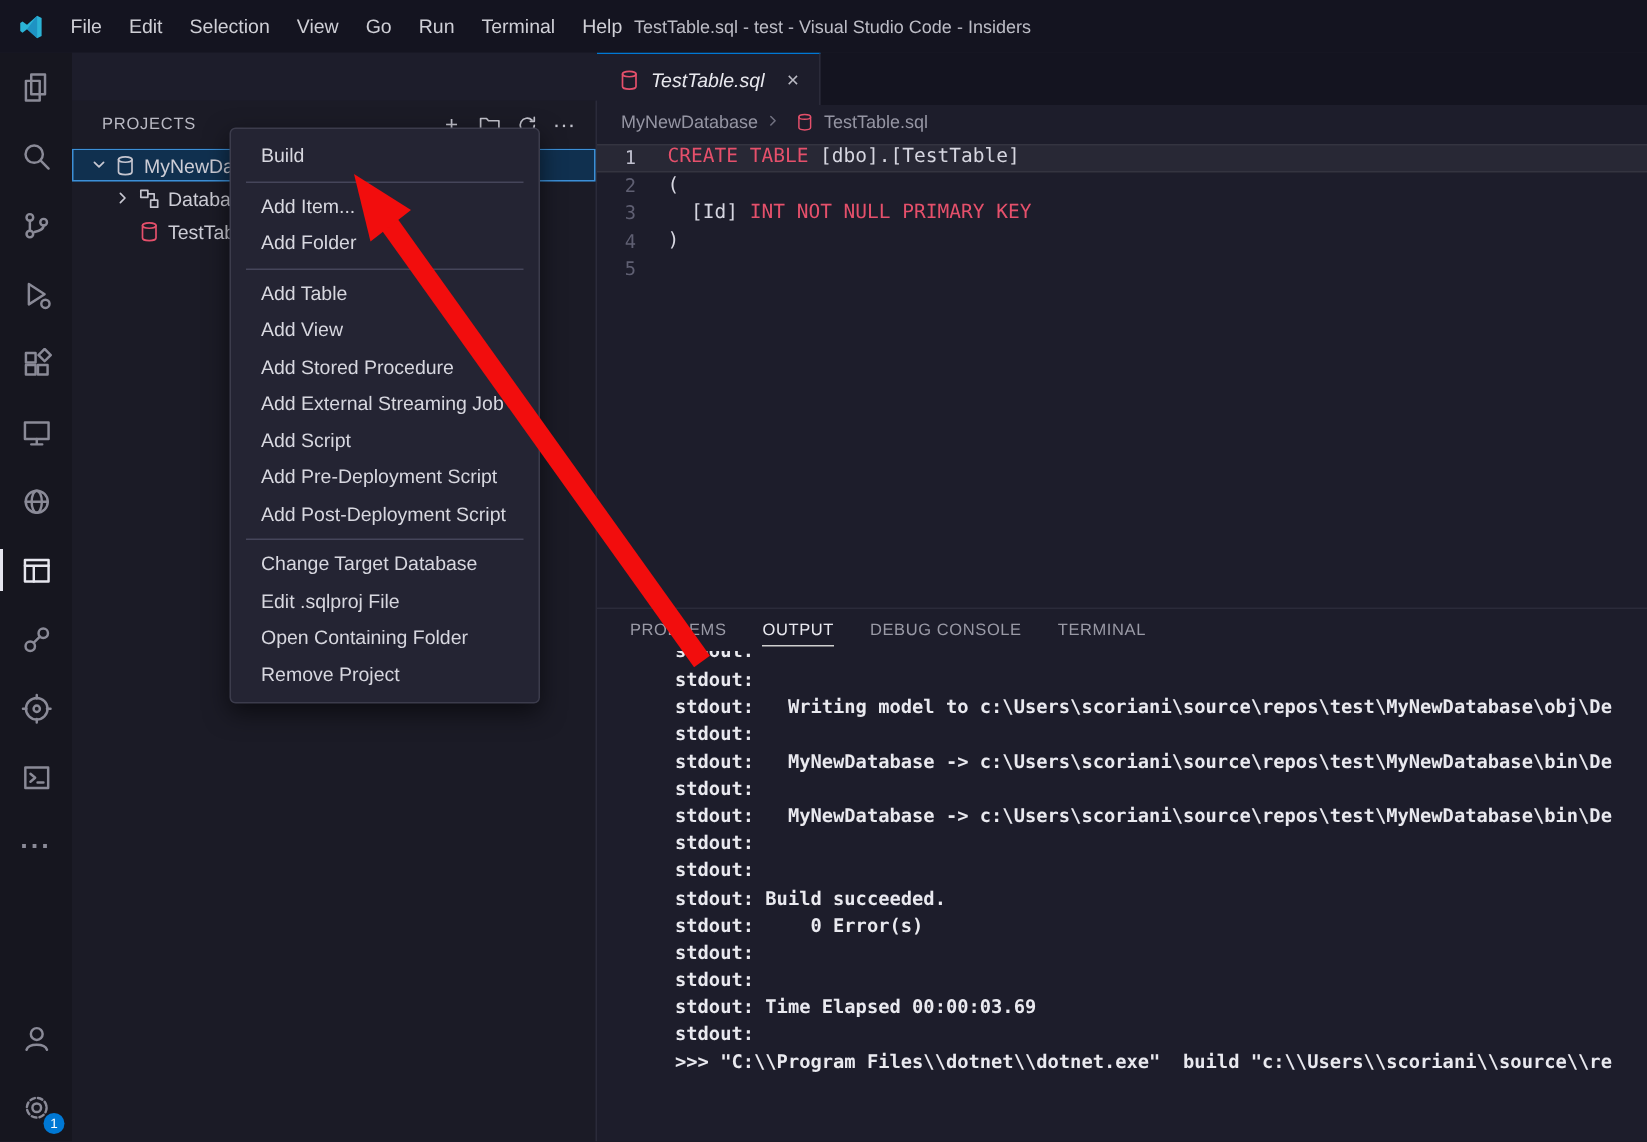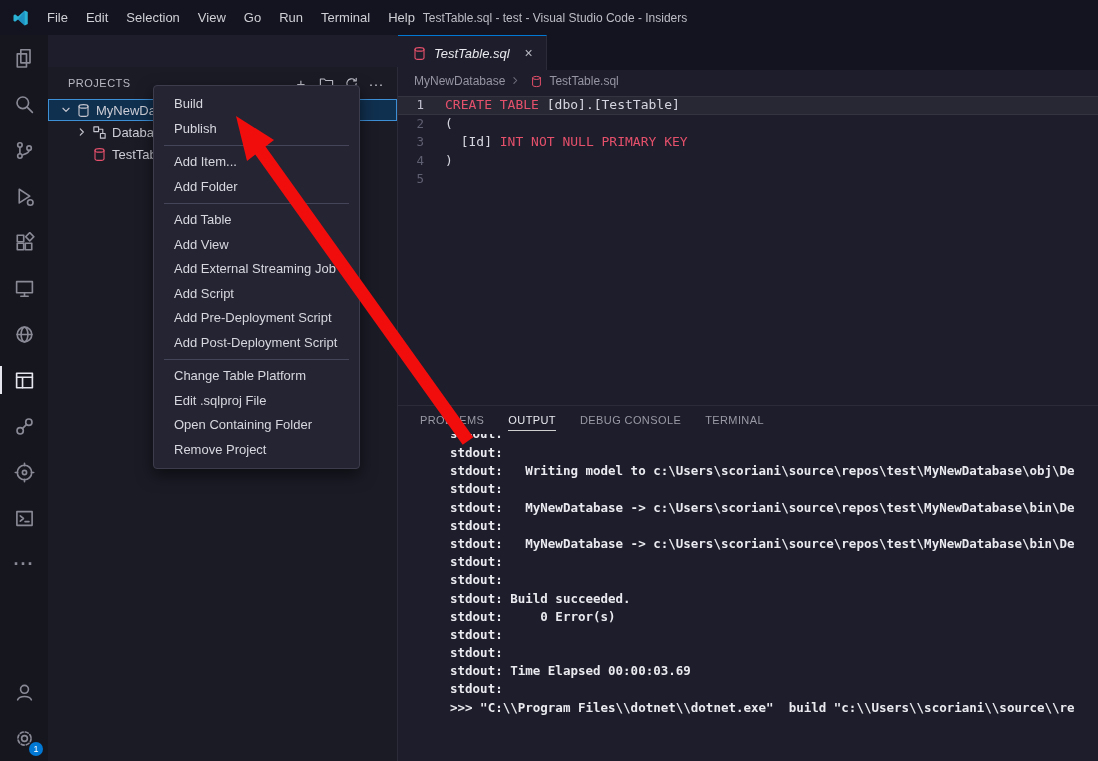--- a/index.html
+++ b/index.html
@@ -332,33 +332,33 @@
           <div class="out-line">stdout:</div>
           <div class="out-line">stdout: Time Elapsed 00:00:03.69</div>
           <div class="out-line">stdout:</div>
           <div class="out-line">&gt;&gt;&gt; "C:\\Program Files\\dotnet\\dotnet.exe"  build "c:\\Users\\scoriani\\source\\re</div>
         </div>
     </div>
   </div>
 
   <div class="context-menu">
       <div class="menu-item">Build</div>
-      <div class="menu-item">Publish</div>
       <div class="menu-sep"></div>
       <div class="menu-item">Add Item...</div>
       <div class="menu-item">Add Folder</div>
       <div class="menu-sep"></div>
       <div class="menu-item">Add Table</div>
       <div class="menu-item">Add View</div>
+      <div class="menu-item">Add Stored Procedure</div>
       <div class="menu-item">Add External Streaming Job</div>
       <div class="menu-item">Add Script</div>
       <div class="menu-item">Add Pre-Deployment Script</div>
       <div class="menu-item">Add Post-Deployment Script</div>
       <div class="menu-sep"></div>
-      <div class="menu-item">Change Table Platform</div>
+      <div class="menu-item">Change Target Database</div>
       <div class="menu-item">Edit .sqlproj File</div>
       <div class="menu-item">Open Containing Folder</div>
       <div class="menu-item">Remove Project</div>
     </div>
 
   <svg class="arrow-overlay" viewBox="0 0 1098 761">
     <line x1="468" y1="441" x2="260" y2="150" stroke-width="13" style="stroke:var(--arrow)"></line>
     <polygon points="236,116 274,140 247,161" style="fill:var(--arrow)"></polygon>
   </svg>
 

